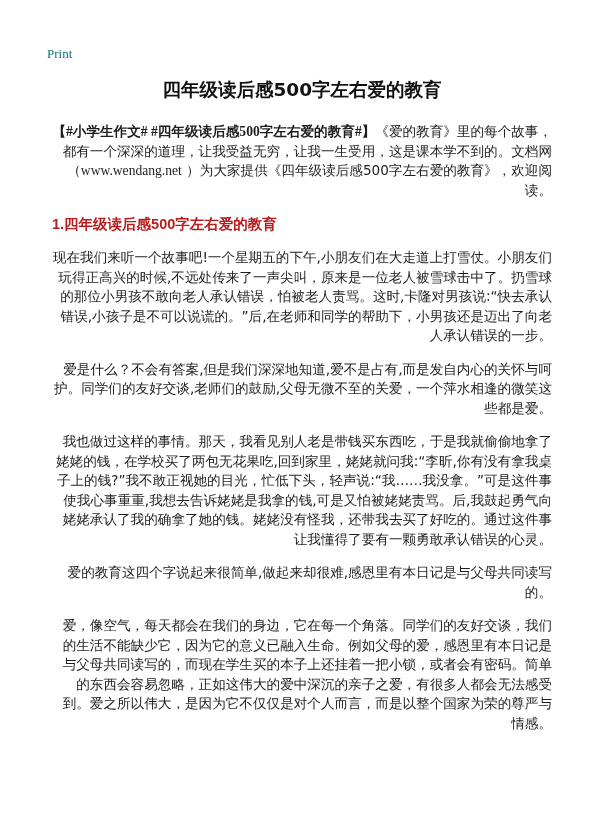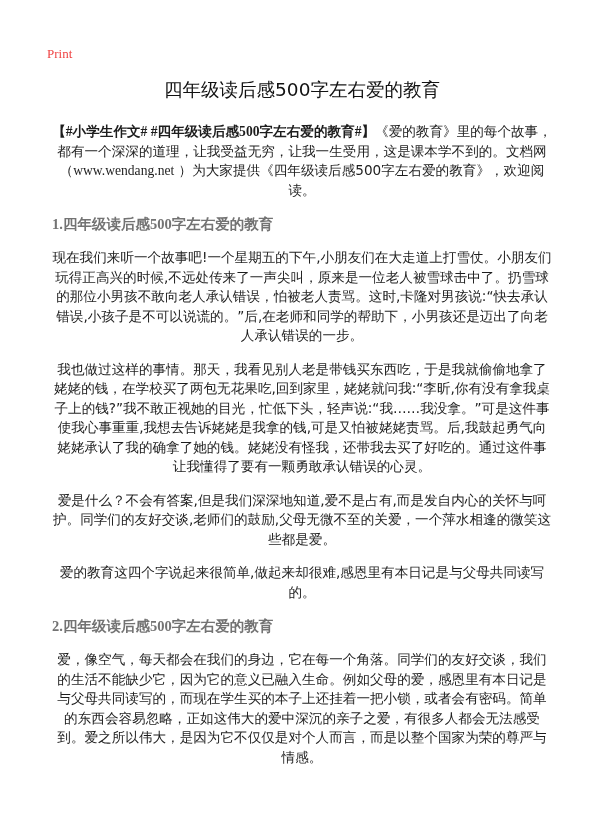--- a/index.html
+++ b/index.html
@@ -17,73 +17,72 @@
     }
     .page {
       position: absolute;
       left: 52px;
       top: 46px;
       width: 500px;
     }
     .print-link {
       font-family: "Liberation Serif", "DejaVu Serif", serif;
       font-size: 13px;
-      color: #ef4444;
+      color: #0f766e;
       line-height: 16px;
       height: 16px;
       margin: 0 0 16px -5px;
     }
     .title {
       font-size: 18.5px;
-      font-weight: normal;
+      font-weight: bold;
       text-align: center;
       margin: 0 0 20px 0;
       line-height: 24px;
       letter-spacing: 0px;
       color: #111;
     }
     .para {
       font-size: 13.6px;
       line-height: 19.5px;
       margin: 0 0 14px 0;
-      text-align: center;
+      text-align: right;
       word-break: break-all;
       color: #1d1d1d;
     }
     .intro strong {
       font-family: "Liberation Serif", "DejaVu Serif", serif;
       font-weight: bold;
     }
     .intro .url {
       font-family: "Liberation Serif", "DejaVu Serif", serif;
     }
     .section-heading {
-      font-family: Liberation Serif, serif;
+      font-family: Liberation Sans, sans-serif;
       font-weight: bold;
       font-size: 14.5px;
       line-height: 20px;
       margin: 4px 0 14px 0;
-      color: #737373;
+      color: #b91c1c;
     }
   </style>
 </head>
 <body>
 
 <div class="page">
   <div class="print-link">Print</div>
 
   <h1 class="title">四年级读后感500字左右爱的教育</h1>
 
   <p class="para intro"><strong>【#小学生作文# #四年级读后感500字左右爱的教育#】</strong><span>《爱的教育》里的每个故事，都有一个深深的道理，让我受益无穷，让我一生受用，这是课本学不到的。文档网（</span><span class="url">www.wendang.net</span><span> ）为大家提供《四年级读后感500字左右爱的教育》，欢迎阅读。</span></p>
 
   <div>
     <h2 class="section-heading">1.四年级读后感500字左右爱的教育</h2>
     <p class="para">现在我们来听一个故事吧!一个星期五的下午,小朋友们在大走道上打雪仗。小朋友们玩得正高兴的时候,不远处传来了一声尖叫，原来是一位老人被雪球击中了。扔雪球的那位小男孩不敢向老人承认错误，怕被老人责骂。这时,卡隆对男孩说:“快去承认错误,小孩子是不可以说谎的。”后,在老师和同学的帮助下，小男孩还是迈出了向老人承认错误的一步。</p>
+    <p class="para">爱是什么？不会有答案,但是我们深深地知道,爱不是占有,而是发自内心的关怀与呵护。同学们的友好交谈,老师们的鼓励,父母无微不至的关爱，一个萍水相逢的微笑这些都是爱。</p>
     <p class="para">我也做过这样的事情。那天，我看见别人老是带钱买东西吃，于是我就偷偷地拿了姥姥的钱，在学校买了两包无花果吃,回到家里，姥姥就问我:“李昕,你有没有拿我桌子上的钱?”我不敢正视她的目光，忙低下头，轻声说:“我……我没拿。”可是这件事使我心事重重,我想去告诉姥姥是我拿的钱,可是又怕被姥姥责骂。后,我鼓起勇气向姥姥承认了我的确拿了她的钱。姥姥没有怪我，还带我去买了好吃的。通过这件事让我懂得了要有一颗勇敢承认错误的心灵。</p>
-    <p class="para">爱是什么？不会有答案,但是我们深深地知道,爱不是占有,而是发自内心的关怀与呵护。同学们的友好交谈,老师们的鼓励,父母无微不至的关爱，一个萍水相逢的微笑这些都是爱。</p>
     <p class="para">爱的教育这四个字说起来很简单,做起来却很难,感恩里有本日记是与父母共同读写的。</p>
   </div>
 
   <div>
-    <h2 class="section-heading">2.四年级读后感500字左右爱的教育</h2>
     <p class="para">爱，像空气，每天都会在我们的身边，它在每一个角落。同学们的友好交谈，我们的生活不能缺少它，因为它的意义已融入生命。例如父母的爱，感恩里有本日记是与父母共同读写的，而现在学生买的本子上还挂着一把小锁，或者会有密码。简单的东西会容易忽略，正如这伟大的爱中深沉的亲子之爱，有很多人都会无法感受到。爱之所以伟大，是因为它不仅仅是对个人而言，而是以整个国家为荣的尊严与情感。</p>
   </div>
 </div>
 
 </body></html>

